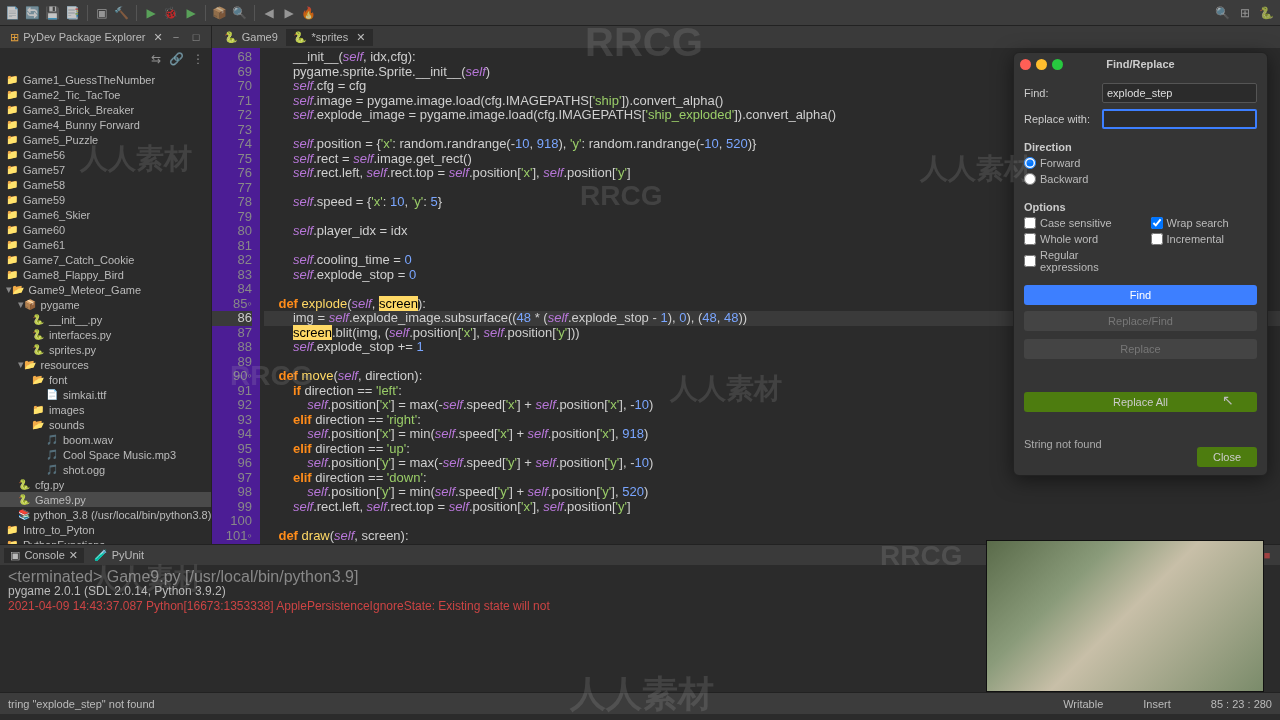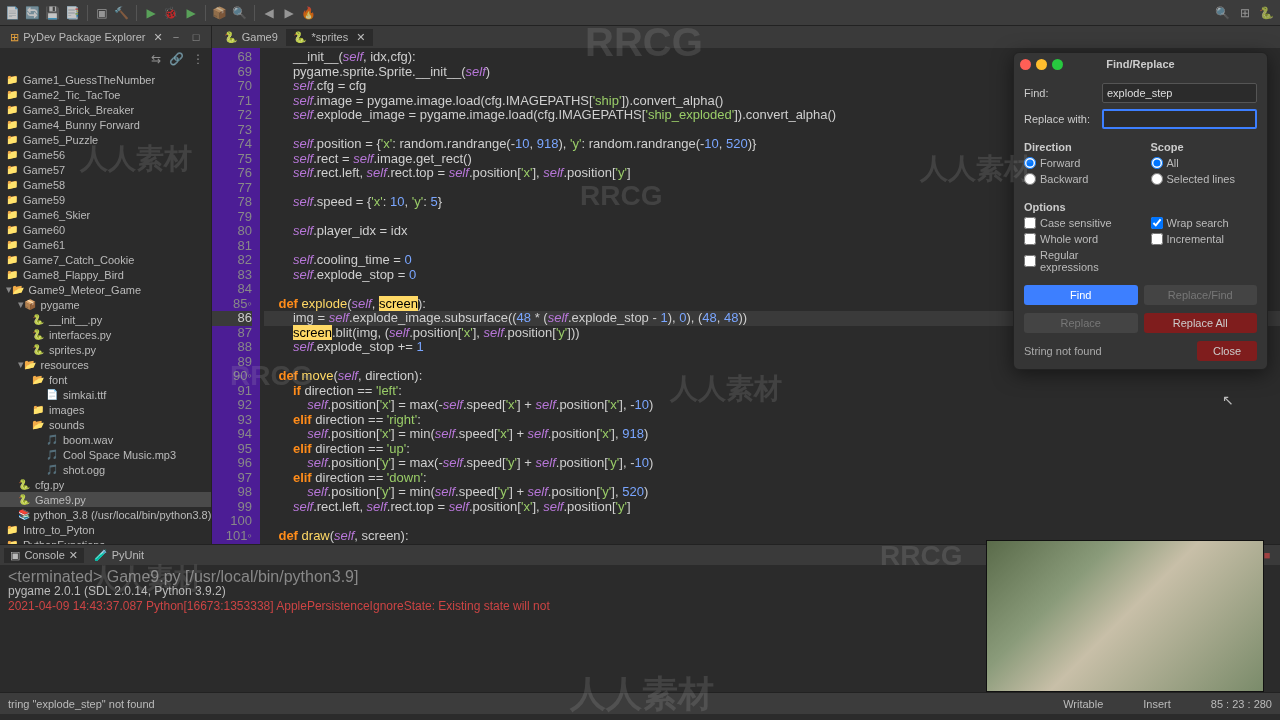--- a/index.html
+++ b/index.html
@@ -61,24 +61,24 @@
 .dialog-row { display: flex; align-items: center; margin-bottom: 6px; gap: 6px; }
 .dialog-row label { width: 72px; color: #ccc; }
 .dialog-row input, .dialog-row .combo { flex: 1; background: #2b2b2b; border: 1px solid #555; color: #ddd; padding: 2px 4px; font-size: 11px; height: 20px; border-radius: 2px; }
 .dialog-row .combo.focused { border: 2px solid #3d7fff; }
 .dialog-section { margin-top: 6px; margin-bottom: 6px; }
 .dialog-section-title { color: #ccc; font-weight: bold; margin-bottom: 4px; }
 .dialog-cols { display: flex; gap: 20px; }
 .dialog-col { flex: 1; }
 .radio, .check { display: flex; align-items: center; gap: 4px; margin-bottom: 4px; cursor: pointer; }
 .radio input, .check input { width: 12px; height: 12px; }
-.dialog-buttons { display: flex; gap: 6px; margin-top: 8px; }
+.dialog-buttons { display: flex; gap: 6px; margin-top: 8px; flex-direction: column; }
 .dialog-btn { flex: 1; padding: 4px; text-align: center; border-radius: 3px; cursor: pointer; font-size: 11px; }
 .dialog-btn.primary { background: #3d7fff; color: #fff; }
-.dialog-btn.secondary { background: #7f1d1d; color: #ccc; }
+.dialog-btn.secondary { background: #4d7c0f; color: #ccc; margin-top: 27px; }
 .dialog-btn.disabled { background: #444; color: #777; }
 .dialog-status-row { display: flex; align-items: center; margin-top: 8px; gap: 8px; }
 .dialog-status { color: #aaa; flex: 1; }
 .watermark { position: absolute; color: rgba(200,200,200,0.15); font-size: 40px; font-weight: bold; pointer-events: none; z-index: 20; }
 .webcam { position: absolute; right: 16px; bottom: 28px; width: 278px; height: 152px; background: linear-gradient(135deg, #5a6b4a 0%, #8a9b7a 30%, #c8bfa8 50%, #7a8b6a 100%); border: 1px solid #111; z-index: 10; }
 .cursor { position: absolute; font-size: 14px; z-index: 30; }
 </style>
 </head>
 <body>
 
@@ -402,31 +402,20 @@
         <div class="dialog-section-title">Direction</div>
         <label class="radio">
             <input type="radio" checked="" style="">
             <span>Forward</span>
           </label>
         <label class="radio">
             <input type="radio" style="">
             <span>Backward</span>
           </label>
       </div>
-      <div class="dialog-col dialog-section">
-        <div class="dialog-section-title">Scope</div>
-        <label class="radio">
-            <input type="radio" checked="" style="">
-            <span>All</span>
-          </label>
-        <label class="radio">
-            <input type="radio" style="">
-            <span>Selected lines</span>
-          </label>
-      </div>
     </div>
     <div class="dialog-section">
       <div class="dialog-section-title">Options</div>
       <div class="dialog-cols">
         <div class="dialog-col">
           <label class="check">
               <input type="checkbox" style="">
               <span>Case sensitive</span>
             </label>
           <label class="check">

